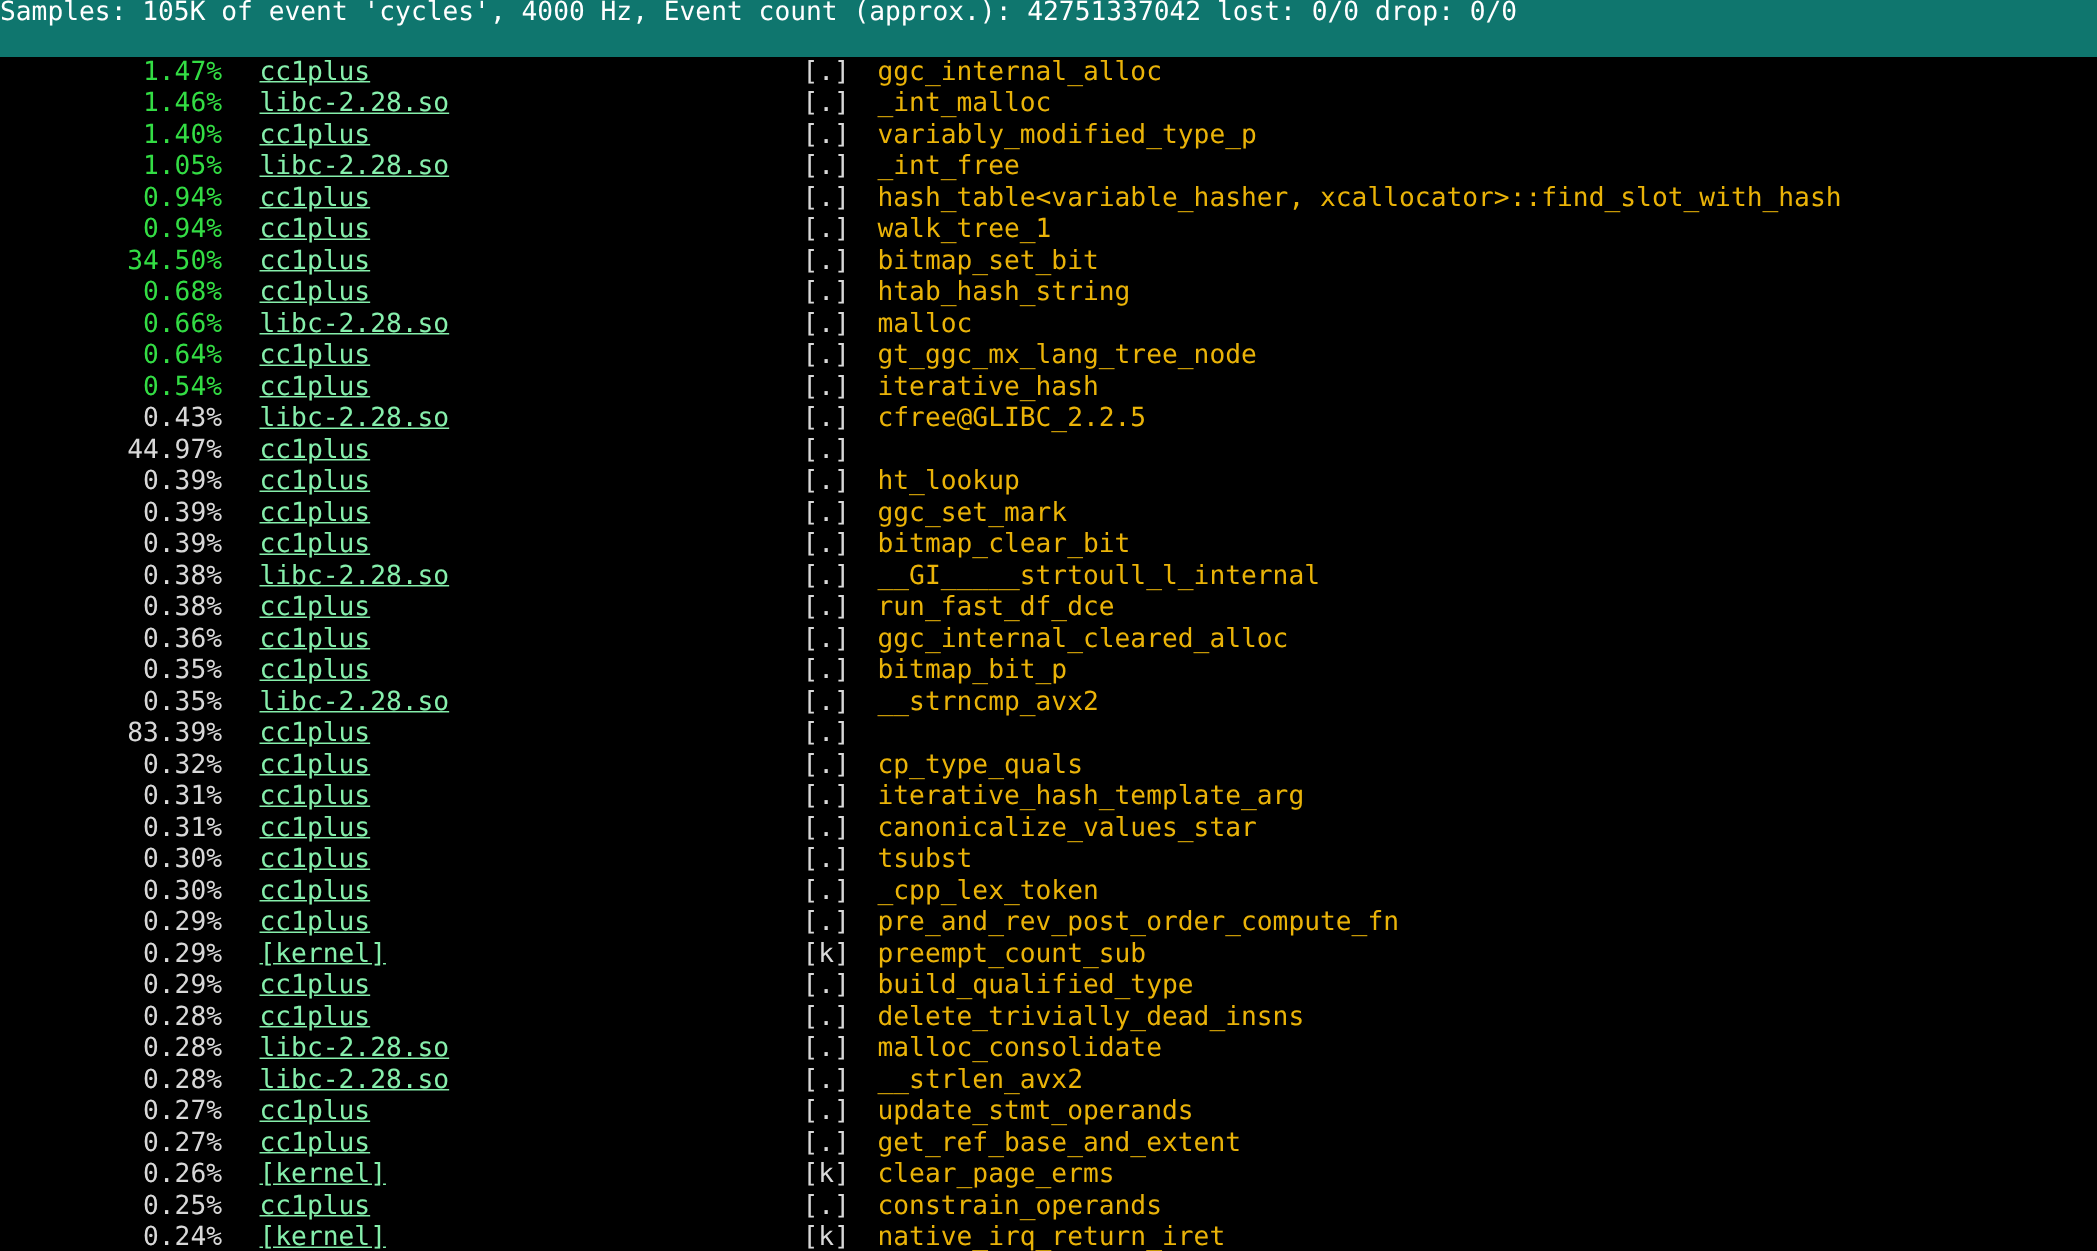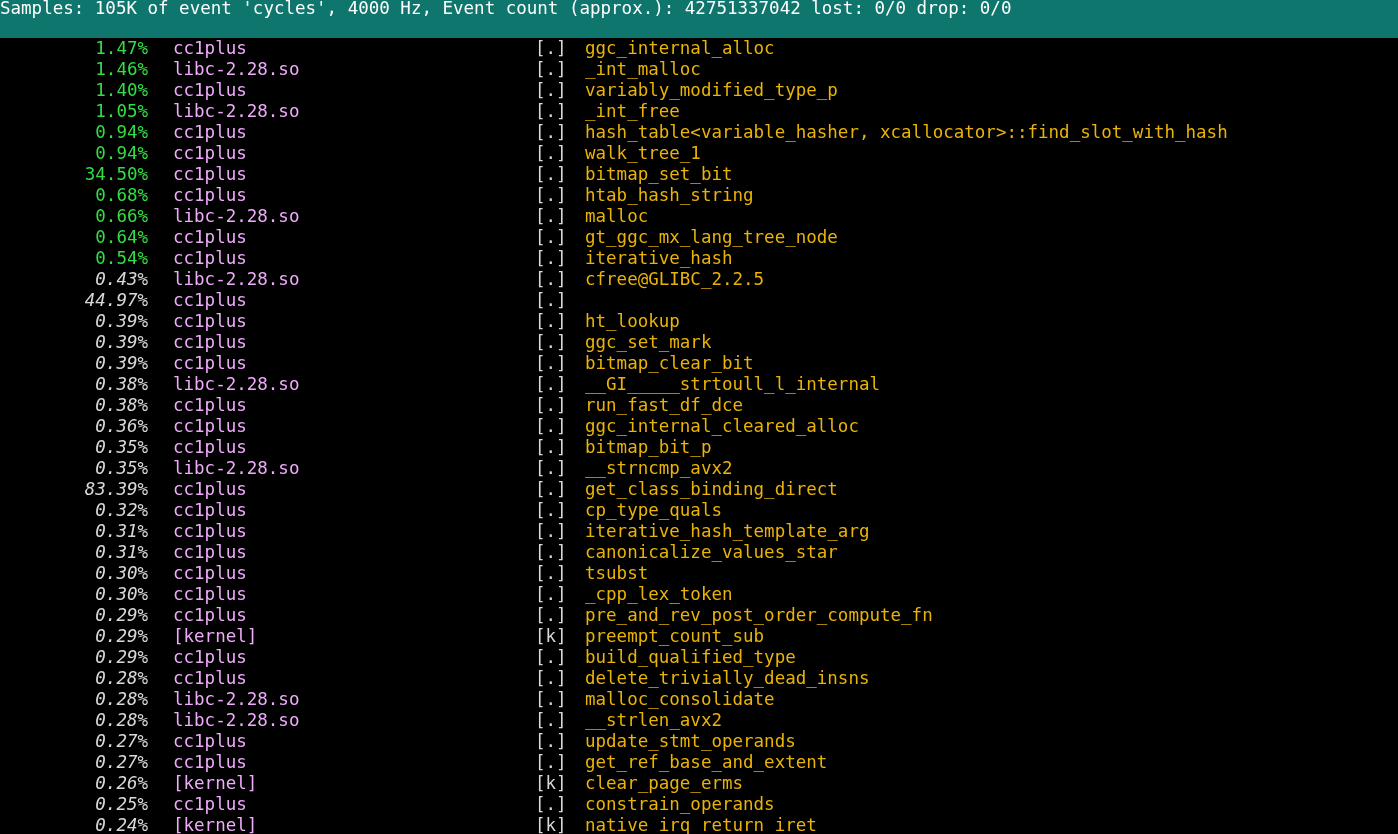--- a/index.html
+++ b/index.html
@@ -73,22 +73,22 @@
     position: absolute;
     top: 0;
     white-space: pre;
   }
   .c-pct {
     left: 0px;
     width: 108px;
     text-align: right;
   }
   .c-pct.hot { color: #33dd44; }
-  .c-pct.cold { color: #d8d8d8; font-style: italic; }
-  .c-dso  { left: 133px; color: #f0abfc; }
+  .c-pct.cold { color: #d8d8d8; }
+  .c-dso  { left: 133px; color: #86efac; text-decoration: underline; }
   .c-mark { left: 495px; color: #d8d8d8; }
   .c-sym  { left: 545px; color: #eab308; }
 </style>
 </head>
 <body>
 
 <div id="perf-root">
 
   <div class="hdr">
     <div class="hdr-line l1">Samples: 105K of event 'cycles', 4000 Hz, Event count (approx.): 42751337042 lost: 0/0 drop: 0/0</div>
@@ -114,21 +114,21 @@
       <div class="row"><span class="cell c-pct cold">0.43%</span><span class="cell c-dso">libc-2.28.so</span><span class="cell c-mark">[.]</span><span class="cell c-sym">cfree@GLIBC_2.2.5</span></div>
       <div class="row"><span class="cell c-pct cold">44.97%</span><span class="cell c-dso">cc1plus</span><span class="cell c-mark">[.]</span></div>
       <div class="row"><span class="cell c-pct cold">0.39%</span><span class="cell c-dso">cc1plus</span><span class="cell c-mark">[.]</span><span class="cell c-sym">ht_lookup</span></div>
       <div class="row"><span class="cell c-pct cold">0.39%</span><span class="cell c-dso">cc1plus</span><span class="cell c-mark">[.]</span><span class="cell c-sym">ggc_set_mark</span></div>
       <div class="row"><span class="cell c-pct cold">0.39%</span><span class="cell c-dso">cc1plus</span><span class="cell c-mark">[.]</span><span class="cell c-sym">bitmap_clear_bit</span></div>
       <div class="row"><span class="cell c-pct cold">0.38%</span><span class="cell c-dso">libc-2.28.so</span><span class="cell c-mark">[.]</span><span class="cell c-sym">__GI_____strtoull_l_internal</span></div>
       <div class="row"><span class="cell c-pct cold">0.38%</span><span class="cell c-dso">cc1plus</span><span class="cell c-mark">[.]</span><span class="cell c-sym">run_fast_df_dce</span></div>
       <div class="row"><span class="cell c-pct cold">0.36%</span><span class="cell c-dso">cc1plus</span><span class="cell c-mark">[.]</span><span class="cell c-sym">ggc_internal_cleared_alloc</span></div>
       <div class="row"><span class="cell c-pct cold">0.35%</span><span class="cell c-dso">cc1plus</span><span class="cell c-mark">[.]</span><span class="cell c-sym">bitmap_bit_p</span></div>
       <div class="row"><span class="cell c-pct cold">0.35%</span><span class="cell c-dso">libc-2.28.so</span><span class="cell c-mark">[.]</span><span class="cell c-sym">__strncmp_avx2</span></div>
-      <div class="row"><span class="cell c-pct cold">83.39%</span><span class="cell c-dso">cc1plus</span><span class="cell c-mark">[.]</span><span class="cell c-sym">get_class_binding_direct</span></div>
+      <div class="row"><span class="cell c-pct cold">83.39%</span><span class="cell c-dso">cc1plus</span><span class="cell c-mark">[.]</span></div>
       <div class="row"><span class="cell c-pct cold">0.32%</span><span class="cell c-dso">cc1plus</span><span class="cell c-mark">[.]</span><span class="cell c-sym">cp_type_quals</span></div>
       <div class="row"><span class="cell c-pct cold">0.31%</span><span class="cell c-dso">cc1plus</span><span class="cell c-mark">[.]</span><span class="cell c-sym">iterative_hash_template_arg</span></div>
       <div class="row"><span class="cell c-pct cold">0.31%</span><span class="cell c-dso">cc1plus</span><span class="cell c-mark">[.]</span><span class="cell c-sym">canonicalize_values_star</span></div>
       <div class="row"><span class="cell c-pct cold">0.30%</span><span class="cell c-dso">cc1plus</span><span class="cell c-mark">[.]</span><span class="cell c-sym">tsubst</span></div>
       <div class="row"><span class="cell c-pct cold">0.30%</span><span class="cell c-dso">cc1plus</span><span class="cell c-mark">[.]</span><span class="cell c-sym">_cpp_lex_token</span></div>
       <div class="row"><span class="cell c-pct cold">0.29%</span><span class="cell c-dso">cc1plus</span><span class="cell c-mark">[.]</span><span class="cell c-sym">pre_and_rev_post_order_compute_fn</span></div>
       <div class="row"><span class="cell c-pct cold">0.29%</span><span class="cell c-dso">[kernel]</span><span class="cell c-mark">[k]</span><span class="cell c-sym">preempt_count_sub</span></div>
       <div class="row"><span class="cell c-pct cold">0.29%</span><span class="cell c-dso">cc1plus</span><span class="cell c-mark">[.]</span><span class="cell c-sym">build_qualified_type</span></div>
       <div class="row"><span class="cell c-pct cold">0.28%</span><span class="cell c-dso">cc1plus</span><span class="cell c-mark">[.]</span><span class="cell c-sym">delete_trivially_dead_insns</span></div>
       <div class="row"><span class="cell c-pct cold">0.28%</span><span class="cell c-dso">libc-2.28.so</span><span class="cell c-mark">[.]</span><span class="cell c-sym">malloc_consolidate</span></div>

